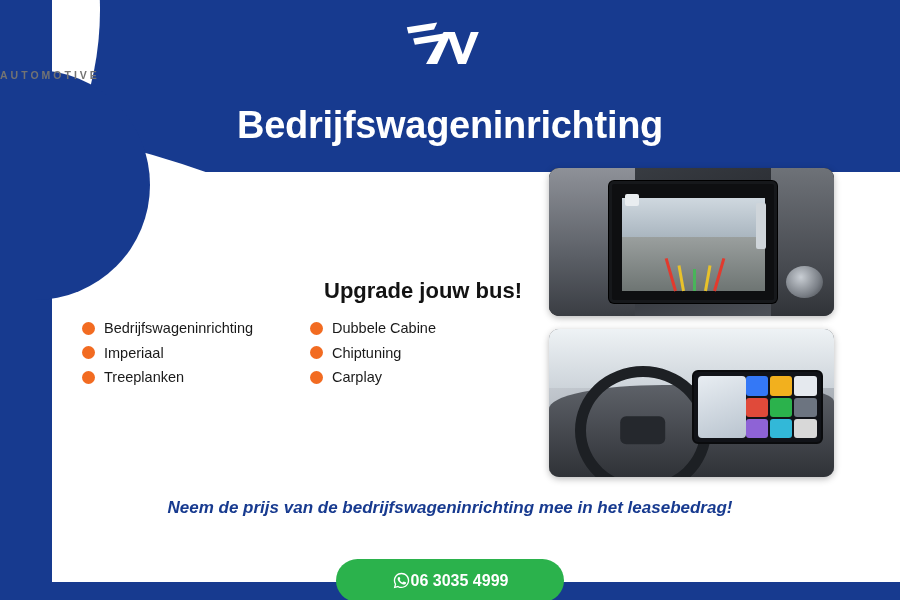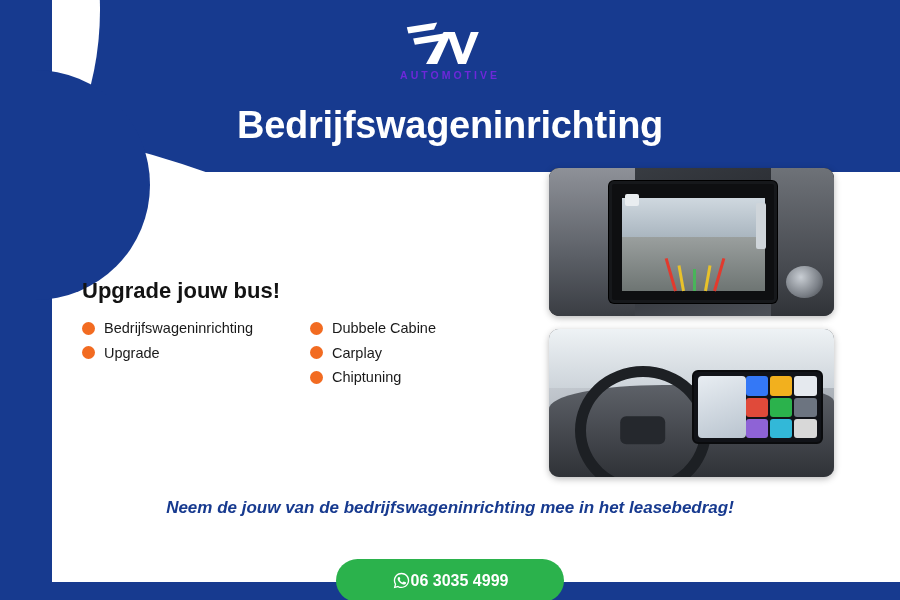--- a/index.html
+++ b/index.html
@@ -80,22 +80,21 @@
     height: 18px;
     background: #173a8f;
   }
 
   
   .logo {
     position: absolute;
     left: 0;
     right: 0;
     top: 20px;
-    text-align: center;
-    color: #6d28d9;
+    color: #737373;
     z-index: 4;
   }
   .logo-mark {
     display: block;
     margin: 0 auto;
     width: 96px;
     height: 48px;
   }
   .logo-sub {
     font-size: 10.5px;
@@ -124,20 +123,21 @@
     left: 82px;
     top: 278px;
     width: 440px;
     z-index: 6;
   }
   .upgrade-title {
     font-size: 22px;
     font-weight: 700;
     color: #131313;
     margin: 0 0 16px 0;
+    text-align: right;
   }
   .lists {
     display: flex;
     gap: 0px;
   }
   .list-col {
     display: flex;
     flex-direction: column;
     gap: 8.5px;
   }
@@ -356,35 +356,39 @@
   <div class="upgrade">
     <div class="upgrade-title">Upgrade jouw bus!</div>
     <div class="lists">
       <div class="list-col col1">
         <div class="li">
           <span class="bullet"></span>
           <span>Bedrijfswageninrichting</span>
         </div>
         <div class="li">
           <span class="bullet"></span>
-          <span>Upgrade</span>
+          <span>Imperiaal</span>
+        </div>
+        <div class="li">
+          <span class="bullet"></span>
+          <span>Treeplanken</span>
         </div>
       </div>
       <div class="list-col col2">
         <div class="li">
           <span class="bullet"></span>
           <span>Dubbele Cabine</span>
         </div>
         <div class="li">
           <span class="bullet"></span>
+          <span>Chiptuning</span>
+        </div>
+        <div class="li">
+          <span class="bullet"></span>
           <span>Carplay</span>
-        </div>
-        <div class="li">
-          <span class="bullet"></span>
-          <span>Chiptuning</span>
         </div>
       </div>
     </div>
   </div>
 
   <div class="photo photo-top">
     <div class="p1-bg"></div>
     <div class="p1-dash-left"></div>
     <div class="p1-dash-right"></div>
     <div class="p1-vent"></div>
@@ -415,21 +419,21 @@
       <div class="p2-icon" style="grid-column:5;grid-row:1;background:#e5e9ee;"></div>
       <div class="p2-icon" style="grid-column:3;grid-row:2;background:#e04a3a;"></div>
       <div class="p2-icon" style="grid-column:4;grid-row:2;background:#2bb24c;"></div>
       <div class="p2-icon" style="grid-column:5;grid-row:2;background:#6c7480;"></div>
       <div class="p2-icon" style="grid-column:3;grid-row:3;background:#8e63d6;"></div>
       <div class="p2-icon" style="grid-column:4;grid-row:3;background:#32b8d8;"></div>
       <div class="p2-icon" style="grid-column:5;grid-row:3;background:#d8d8d8;"></div>
     </div>
   </div>
 
-  <div class="lease-line">Neem de jouw van de bedrijfswageninrichting mee in het leasebedrag!</div>
+  <div class="lease-line">Neem de prijs van de bedrijfswageninrichting mee in het leasebedrag!</div>
 
   <button class="cta">
     <svg class="wa-icon" viewBox="0 0 32 32">
       <path fill="#ffffff" d="M16 3C8.8 3 3 8.8 3 16c0 2.3.6 4.4 1.7 6.3L3 29l6.9-1.8c1.8 1 3.9 1.5 6.1 1.5 7.2 0 13-5.8 13-13S23.2 3 16 3zm0 23.6c-2 0-3.8-.5-5.4-1.5l-.4-.2-4.1 1.1 1.1-4-.3-.4c-1-1.6-1.6-3.6-1.6-5.6C5.3 10.1 10.1 5.3 16 5.3S26.7 10.1 26.7 16 21.9 26.6 16 26.6zm6-7.9c-.3-.2-1.9-.9-2.2-1-.3-.1-.5-.2-.7.2-.2.3-.8 1-1 1.2-.2.2-.4.2-.7.1-.3-.2-1.4-.5-2.6-1.6-1-.9-1.6-1.9-1.8-2.3-.2-.3 0-.5.1-.7l.5-.6c.2-.2.2-.3.3-.5.1-.2 0-.4 0-.6s-.7-1.7-1-2.3c-.3-.6-.5-.5-.7-.5h-.6c-.2 0-.6.1-.9.4-.3.3-1.2 1.2-1.2 2.8s1.2 3.3 1.4 3.5c.2.2 2.4 3.7 5.9 5.1.8.4 1.5.6 2 .7.8.3 1.6.2 2.2.1.7-.1 2.2-.9 2.5-1.7.3-.9.3-1.6.2-1.7-.1-.2-.3-.3-.6-.4z"></path>
     </svg>
     <span>06 3035 4999</span>
   </button>
 
 </div>
 

